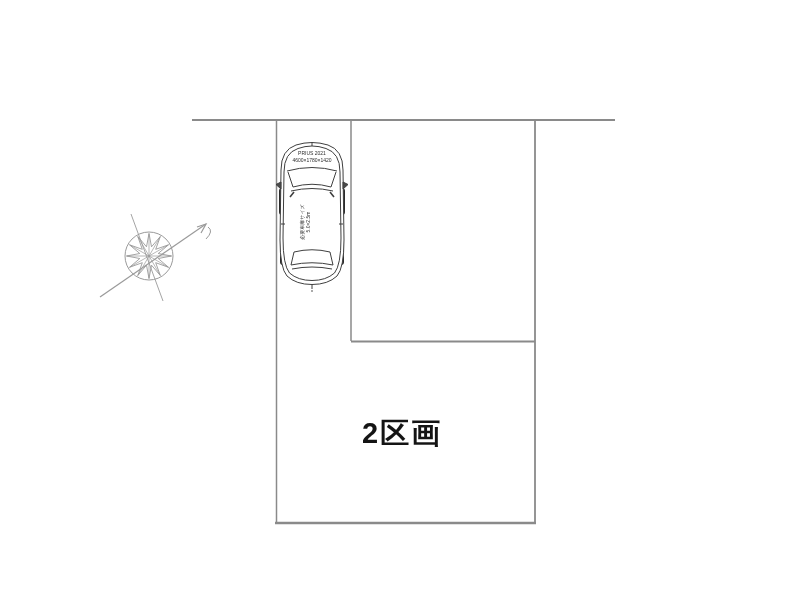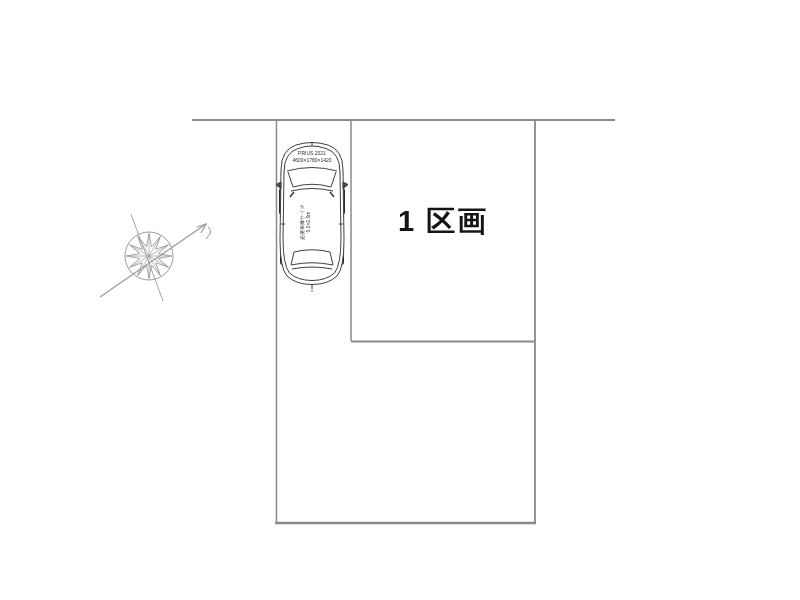--- a/index.html
+++ b/index.html
@@ -120,21 +120,21 @@
         <line x1="160.3" y1="236.5" x2="137.8" y2="275.5"></line>
         <line x1="168.5" y1="244.8" x2="129.5" y2="267.3"></line>
       </g>
       <line x1="100" y1="297" x2="206" y2="224" stroke-width="1.2"></line>
       <path d="M 197 227 L 206 224 L 201 233" stroke-width="1.2"></path>
       <path d="M 208 227 Q 214 231 206 239" stroke-width="1"></path>
       <line x1="131" y1="214" x2="163" y2="301" stroke-width="0.9"></line>
     </g>
   </svg>
 
-  <div class="plot-label plot1-label">1 区画</div>
+  <div class="plot-label plot2-label">2区画</div>
 
   <div class="car-text car-model-label">PRIUS 2021</div>
   <div class="car-text car-size-label">4600×1780×1420</div>
   <div class="car-note">
     <div>必要車庫サイズ</div>
     <div>5.0×2.5m</div>
   </div>
 
 </div>
 

